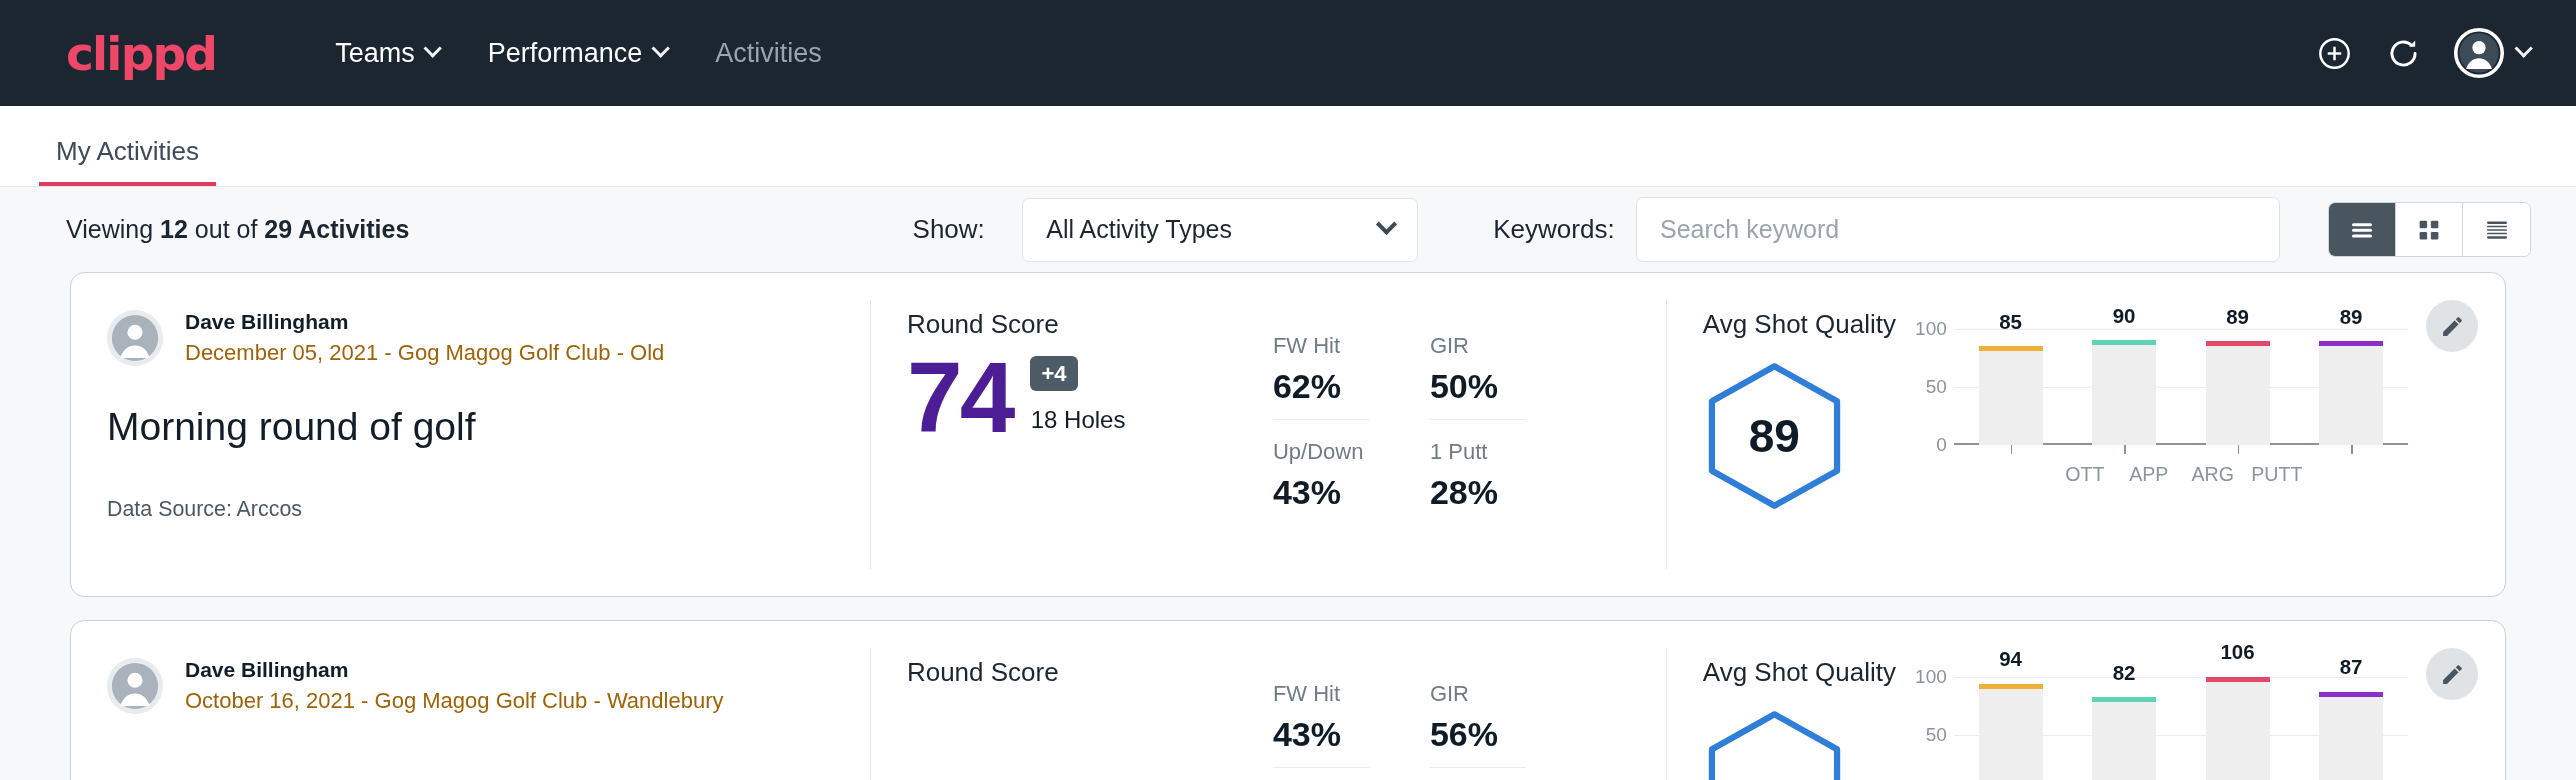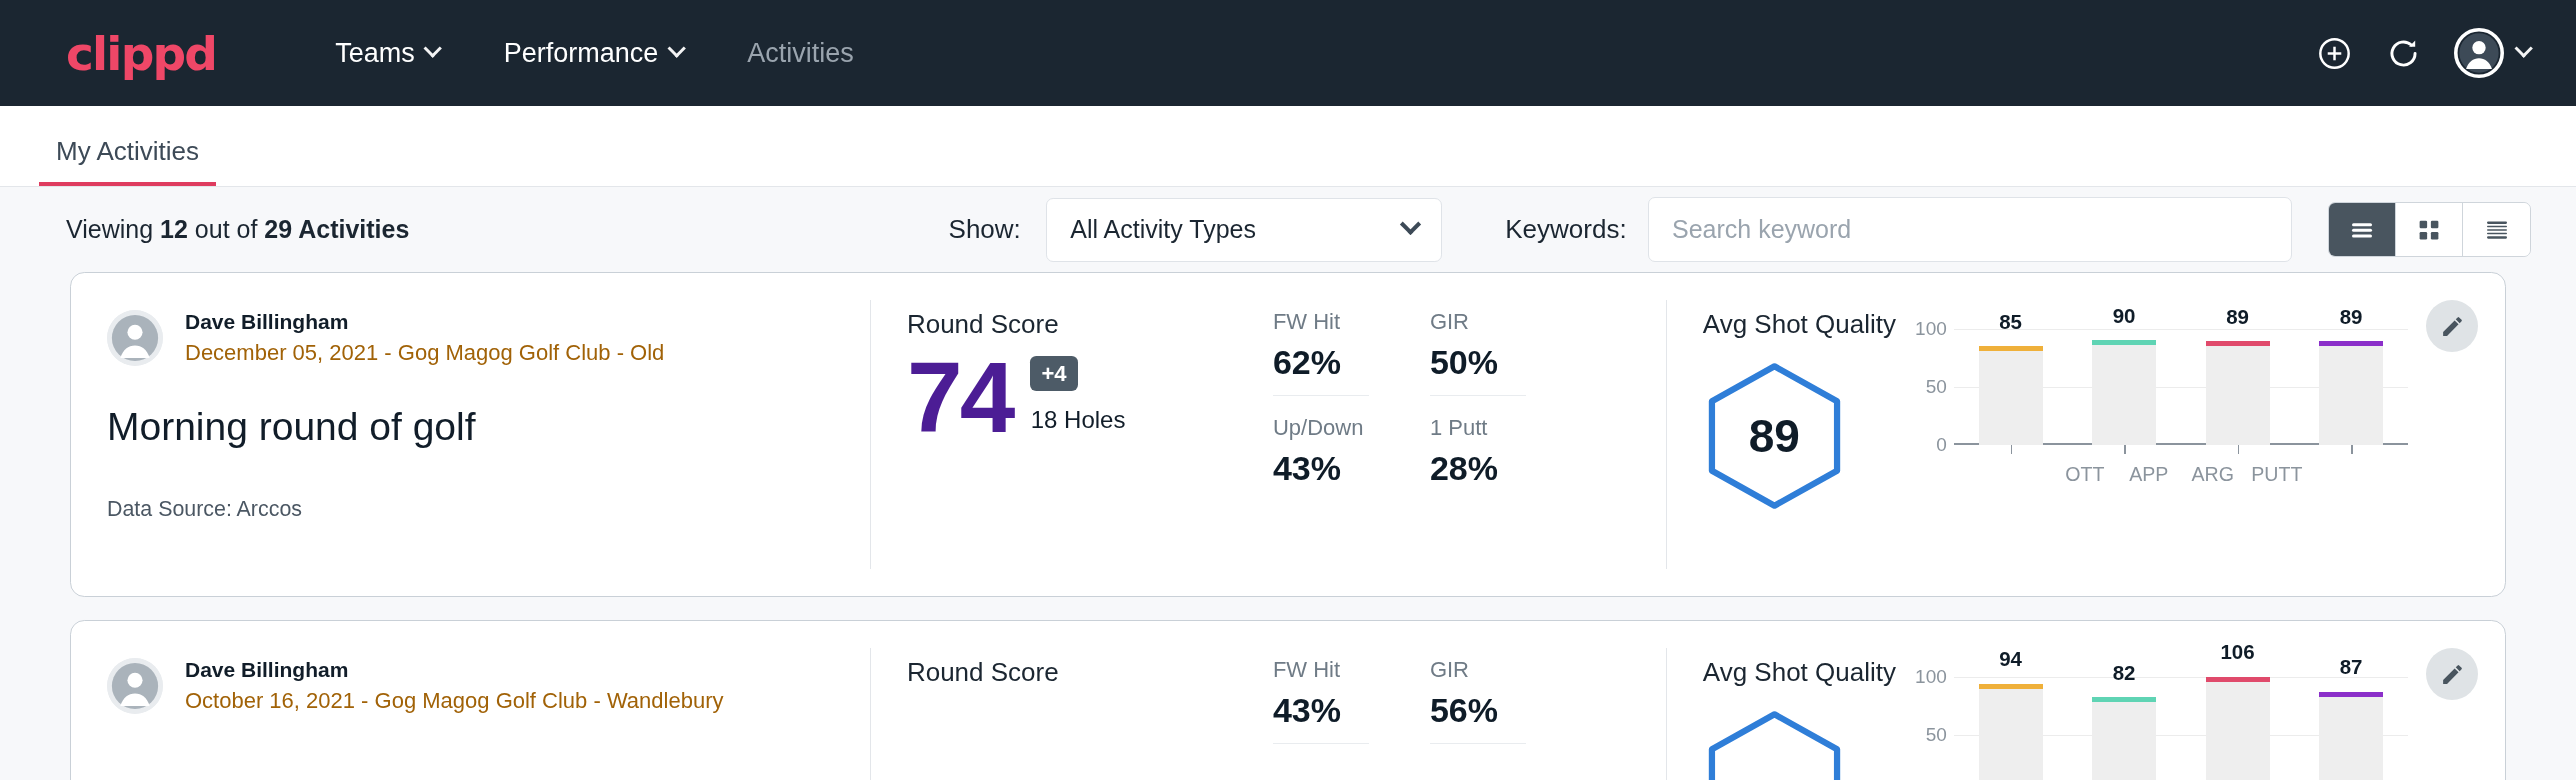--- a/index.html
+++ b/index.html
@@ -23,21 +23,21 @@
   .brand {
     font-size: 47px;
     font-weight: 700;
     color: #ef4767;
     letter-spacing: -1.8px;
     font-family: "DejaVu Sans", sans-serif;
     line-height: 1;
     margin-right: 95px;
     user-select: none;
   }
-  .navlinks { display: flex; align-items: center; gap: 16px; }
+  .navlinks { display: flex; align-items: center; gap: 0; }
   .navitem {
     display: flex; align-items: center; gap: 11.6px;
     padding: 0 24px;
     font-size: 27px;
     color: #ffffff;
     cursor: pointer;
     white-space: nowrap;
   }
   .navitem.muted { color: #9aa4ae; }
   .chev {
@@ -85,21 +85,21 @@
     display: flex;
     align-items: center;
     padding: 0 45px 0 66px;
     background: #f7f8fa;
   }
   .viewing { font-size: 25px; color: #1b2631; white-space: nowrap; }
   .viewing b { font-weight: 700; }
   .filter-mid {
     margin-left: auto;
     display: flex; align-items: center;
-    gap: 4px;
+    gap: 16px;
   }
   .flabel { font-size: 26px; color: #1b2631; margin-right: 21.4px; white-space: nowrap; }
   .select {
     width: 396px; height: 64px;
     background: #fff;
     border: 0.9px solid #dfe3e8;
     border-radius: 7.1px;
     display: flex; align-items: center;
     padding: 0 23px;
     font-size: 25px;
@@ -193,21 +193,21 @@
     background: #4d5b67; color: #fff;
     font-size: 22px; font-weight: 700;
     border-radius: 6.2px;
     padding: 4.5px 11.6px;
   }
   .holes { font-size: 24px; color: #111d29; margin-left: 18px; padding-bottom: 9px; }
 
   .col-stats { width: 411px; padding: 36px 0 0 18px; }
   .statgrid { display: grid; grid-template-columns: 96px 96px; column-gap: 61px; }
   .stat { padding-bottom: 12.5px; }
-  .stat.br { border-bottom: 0.9px solid #e9ecef; margin-bottom: 19.6px; }
+  .stat.br { border-bottom: 0.9px solid #e9ecef; margin-bottom: 19.6px; margin-top: 24px; }
   .sl { font-size: 22px; color: #6f7b86; white-space: nowrap; }
   .sv { font-size: 34px; font-weight: 700; color: #0f1c28; margin-top: 8px; }
 
   .col-asq { flex: 1; padding: 36px 0 0 36px; display: flex; }
   .hexwrap { width: 205px; flex: none; }
   .hexbox {
     position: relative; width: 143px; height: 152px; margin-top: 19.6px;
   }
   .hexnum {
     position: absolute; inset: 0;

